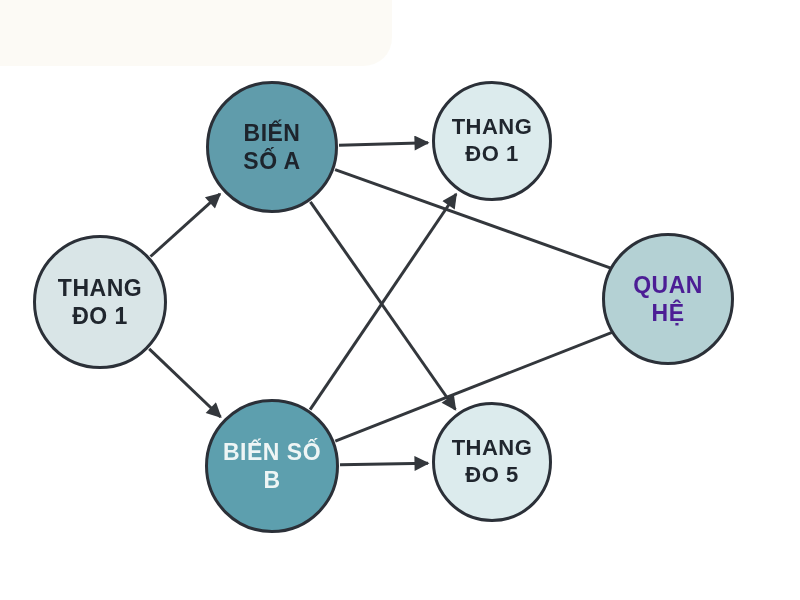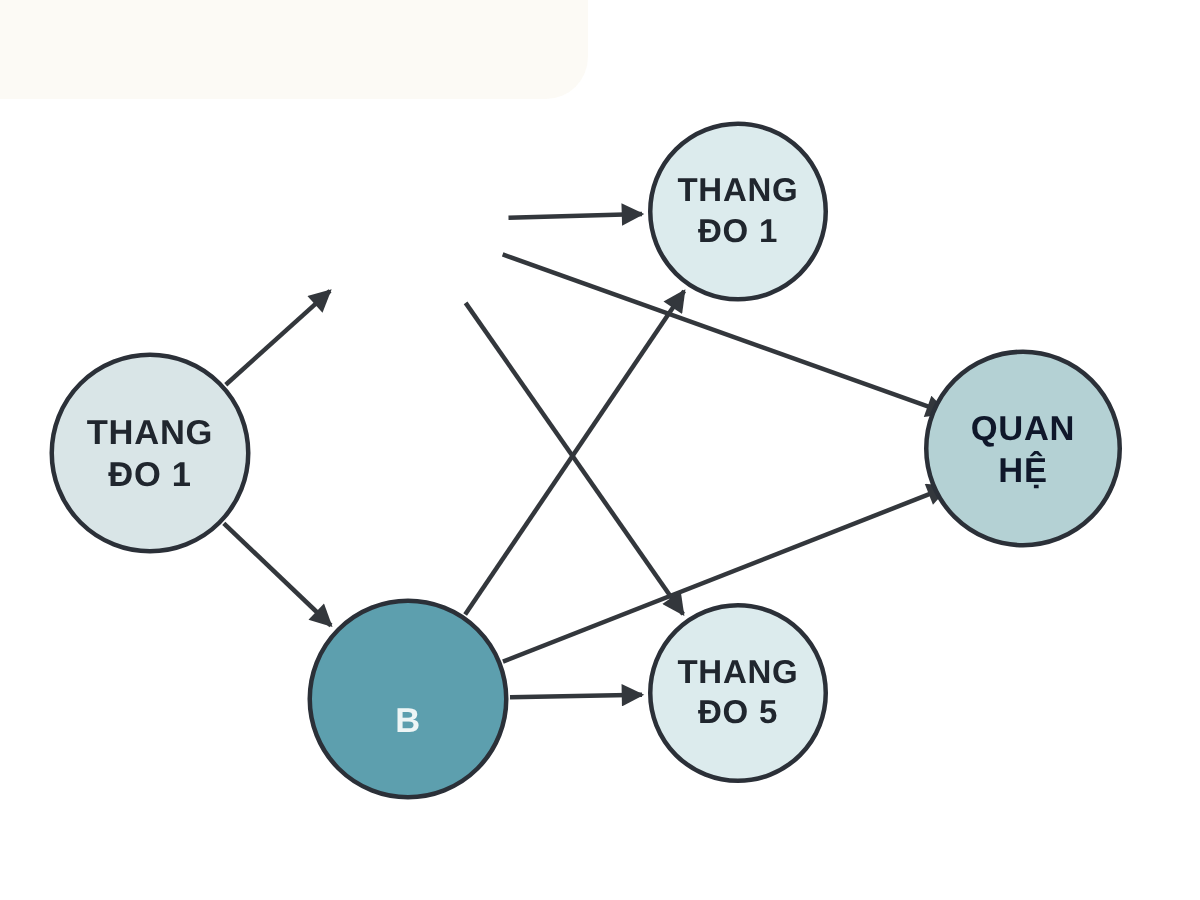--- a/index.html
+++ b/index.html
@@ -60,45 +60,51 @@
   <line x1="150.5" y1="256.5" x2="220.0" y2="193.9" stroke="#33373c" stroke-width="3" marker-end="url(#arrow-head)"></line>
       <line x1="149.2" y1="348.9" x2="220.6" y2="417.0" stroke="#33373c" stroke-width="3" marker-end="url(#arrow-head)"></line>
       <line x1="339.0" y1="145.2" x2="428.0" y2="142.7" stroke="#33373c" stroke-width="3" marker-end="url(#arrow-head)"></line>
       <line x1="335.1" y1="169.6" x2="631.1" y2="275.4" stroke="#33373c" stroke-width="3" marker-end="url(#arrow-head)"></line>
       <line x1="310.4" y1="201.9" x2="455.4" y2="409.5" stroke="#33373c" stroke-width="3" marker-end="url(#arrow-head)"></line>
       <line x1="310.1" y1="409.7" x2="456.1" y2="194.0" stroke="#33373c" stroke-width="3" marker-end="url(#arrow-head)"></line>
       <line x1="335.3" y1="441.1" x2="631.8" y2="324.6" stroke="#33373c" stroke-width="3" marker-end="url(#arrow-head)"></line>
       <line x1="340.0" y1="464.8" x2="428.0" y2="463.2" stroke="#33373c" stroke-width="3" marker-end="url(#arrow-head)"></line>
     </svg>
 
+  <div class="node" style="left: 206px; top: 81px; width: 132px; height: 132px; background: rgb(96, 156, 171); color: rgb(29, 36, 44); border-color: rgb(43, 48, 56);">
+    <span>
+      <span>BIẾN</span><br>
+      <span>SỐ A</span>
+    </span>
+  </div>
 
   <div class="node small" style="left: 432px; top: 81px; width: 120px; height: 120px; background: rgb(220, 235, 237); color: rgb(32, 38, 46); border-color: rgb(43, 48, 56);">
     <span>
       <span>THANG</span><br>
       <span>ĐO 1</span>
     </span>
   </div>
 
   <div class="node" style="left: 33px; top: 235px; width: 134px; height: 134px; background: rgb(217, 229, 231); color: rgb(32, 38, 46); border-color: rgb(43, 48, 56);">
     <span>
       <span>THANG</span><br>
       <span>ĐO 1</span>
     </span>
   </div>
 
-  <div class="node" style="left: 616px; top: 233px; width: 132px; height: 132px; background: rgb(180, 209, 212); color: #0f172a; border-color: rgb(43, 48, 56);">
+  <div class="node" style="left: 602px; top: 233px; width: 132px; height: 132px; background: rgb(180, 209, 212); color: #4c1d95; border-color: rgb(43, 48, 56);">
     <span>
       <span>QUAN</span><br>
       <span>HỆ</span>
     </span>
   </div>
 
   <div class="node" style="left: 205px; top: 399px; width: 134px; height: 134px; background: rgb(93, 159, 174); color: rgb(238, 245, 245); border-color: rgb(43, 48, 56);">
     <span>
-      <br>
+      <span>BIẾN SỐ</span><br>
       <span>B</span>
     </span>
   </div>
 
   <div class="node small" style="left: 432px; top: 402px; width: 120px; height: 120px; background: rgb(220, 235, 237); color: rgb(32, 38, 46); border-color: rgb(43, 48, 56);">
     <span>
       <span>THANG</span><br>
       <span>ĐO 5</span>
     </span>
   </div>

